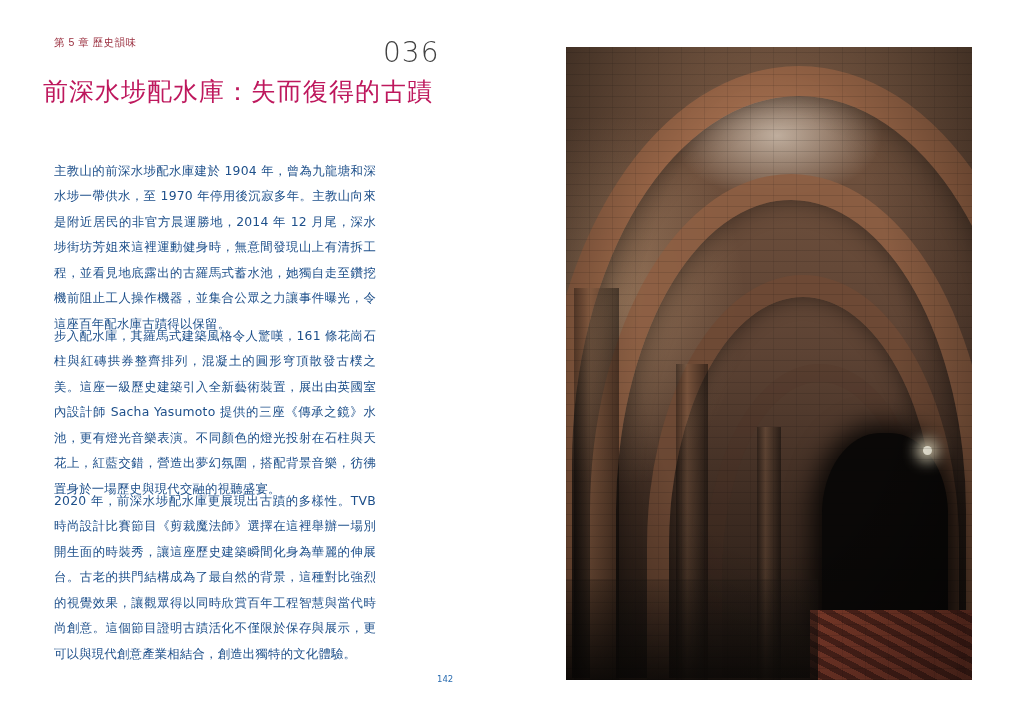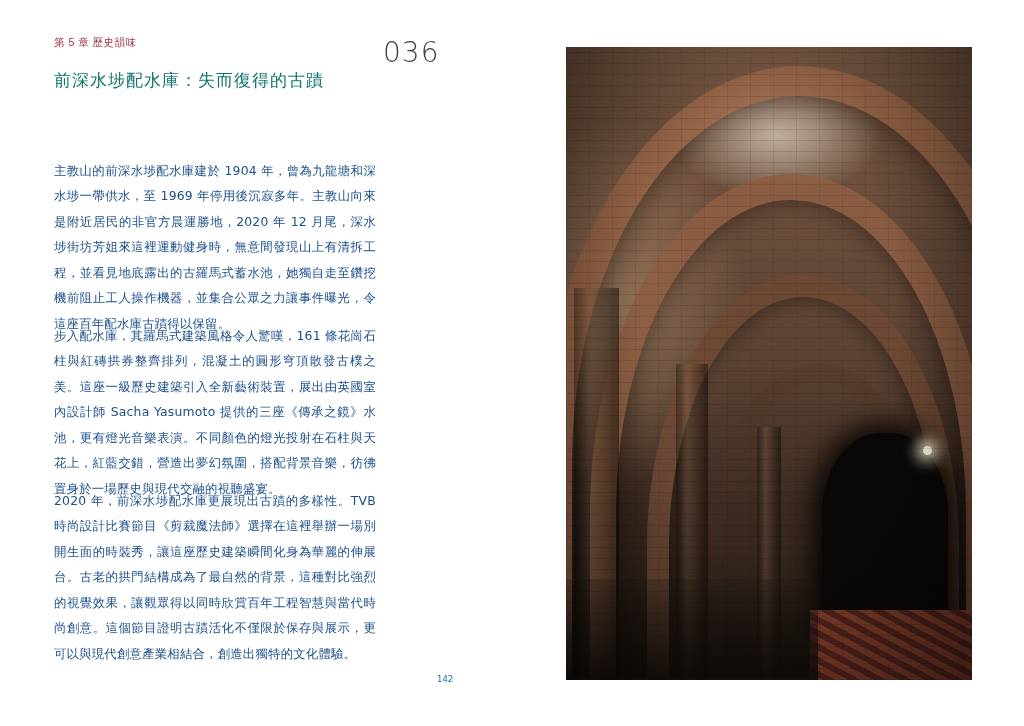--- a/index.html
+++ b/index.html
@@ -32,24 +32,24 @@
     top: 20px;
     font-size: 28px;
     color: #404040;
     font-family: "DejaVu Sans", sans-serif;
     letter-spacing: 1px;
     font-weight: 300;
     margin-top: 16px;
   }
   .article-title {
     position: absolute;
-    left: 54px;
+    left: 43px;
     top: 58px;
-    font-size: 17px;
-    color: #0f766e;
+    font-size: 25px;
+    color: #be185d;
     letter-spacing: 1px;
     white-space: nowrap;
     font-family: "DejaVu Sans", sans-serif;
     font-weight: 400;
   }
   .body-block {
     position: absolute;
     left: 54px;
     width: 322px;
     color: #1d4f8a;
@@ -194,21 +194,21 @@
 <body>
 
 <div class="page">
 
   <div class="chapter-label" style="position:absolute;left:54px;top:36px;">第 5 章 歷史韻味</div>
 
   <div class="folio-big">036</div>
 
   <h1 class="article-title">前深水埗配水庫：失而復得的古蹟</h1>
 
-  <div class="body-block" id="para-0">主教山的前深水埗配水庫建於 1904 年，曾為九龍塘和深水埗一帶供水，至 1969 年停用後沉寂多年。主教山向來是附近居民的非官方晨運勝地，2020 年 12 月尾，深水埗街坊芳姐來這裡運動健身時，無意間發現山上有清拆工程，並看見地底露出的古羅馬式蓄水池，她獨自走至鑽挖機前阻止工人操作機器，並集合公眾之力讓事件曝光，令這座百年配水庫古蹟得以保留。</div>
+  <div class="body-block" id="para-0">主教山的前深水埗配水庫建於 1904 年，曾為九龍塘和深水埗一帶供水，至 1970 年停用後沉寂多年。主教山向來是附近居民的非官方晨運勝地，2014 年 12 月尾，深水埗街坊芳姐來這裡運動健身時，無意間發現山上有清拆工程，並看見地底露出的古羅馬式蓄水池，她獨自走至鑽挖機前阻止工人操作機器，並集合公眾之力讓事件曝光，令這座百年配水庫古蹟得以保留。</div>
 
   <div class="body-block" id="para-1">步入配水庫，其羅馬式建築風格令人驚嘆，161 條花崗石柱與紅磚拱券整齊排列，混凝土的圓形穹頂散發古樸之美。這座一級歷史建築引入全新藝術裝置，展出由英國室內設計師 Sacha Yasumoto 提供的三座《傳承之鏡》水池，更有燈光音樂表演。不同顏色的燈光投射在石柱與天花上，紅藍交錯，營造出夢幻氛圍，搭配背景音樂，彷彿置身於一場歷史與現代交融的視聽盛宴。</div>
 
   <div class="body-block" id="para-2">2020 年，前深水埗配水庫更展現出古蹟的多樣性。TVB 時尚設計比賽節目《剪裁魔法師》選擇在這裡舉辦一場別開生面的時裝秀，讓這座歷史建築瞬間化身為華麗的伸展台。古老的拱門結構成為了最自然的背景，這種對比強烈的視覺效果，讓觀眾得以同時欣賞百年工程智慧與當代時尚創意。這個節目證明古蹟活化不僅限於保存與展示，更可以與現代創意產業相結合，創造出獨特的文化體驗。</div>
 
   <div class="folio-small">142</div>
 
   <div class="photo-frame">
     <div class="photo-inner"></div>
     <div class="arch arch-1"></div>

